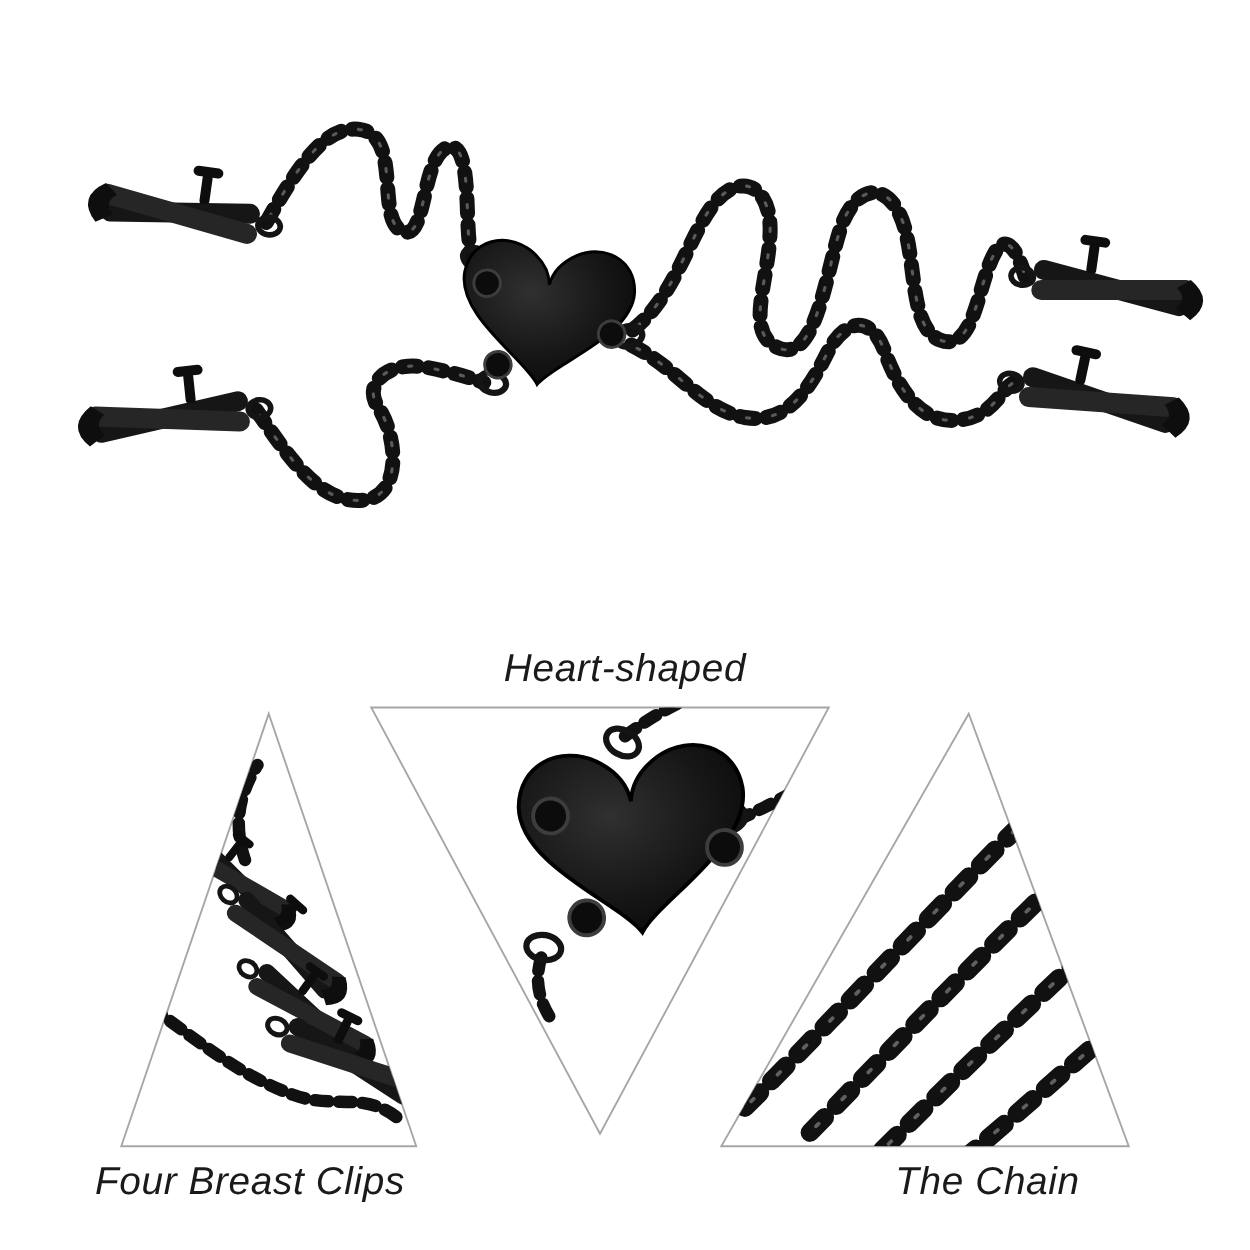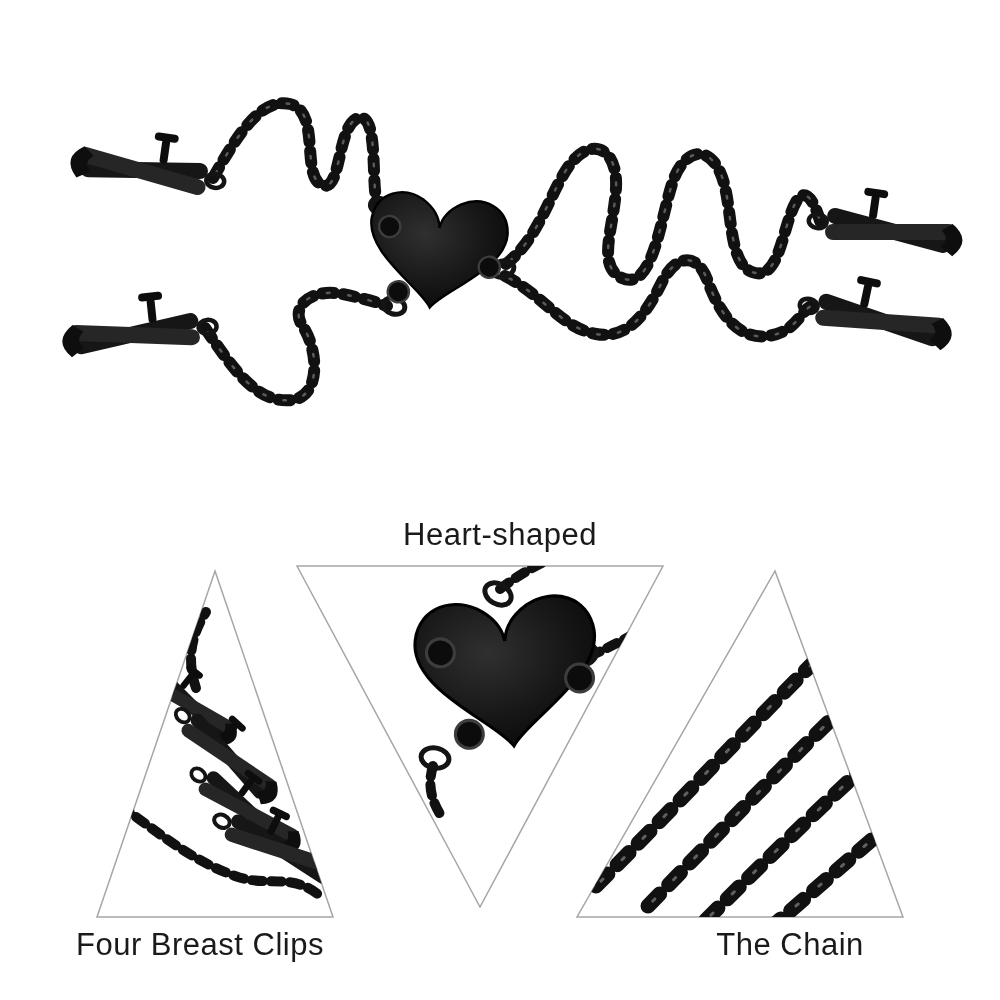--- a/index.html
+++ b/index.html
@@ -1,20 +1,21 @@
 <!DOCTYPE html>
 <html style="--background: #ffffff; --chain-dark: #111111; --label-text: #1a1a1a; --triangle-border: #a6a6a6; --heart-leather: #141414;"><head>
 <meta charset="utf-8">
 <style>
   html,body{margin:0;padding:0;background:#ffffff;}
   .stage{
     position:relative;width:1000px;height:1000px;
     background:var(--background,#ffffff);
     overflow:hidden;
     font-family:"Liberation Sans",sans-serif;
+    font-style:italic;
   }
   svg{display:block;}
   .label{
     font-family:"Liberation Sans",sans-serif;
     font-size:31px;
     fill:var(--label-text,#1a1a1a);
     letter-spacing:0.5px;
   }
   
   .chain-under{fill:none;stroke:#1c1c1c;stroke-width:4.5px;}

